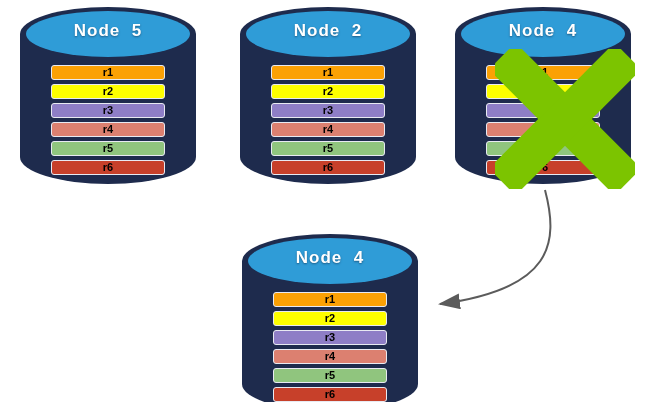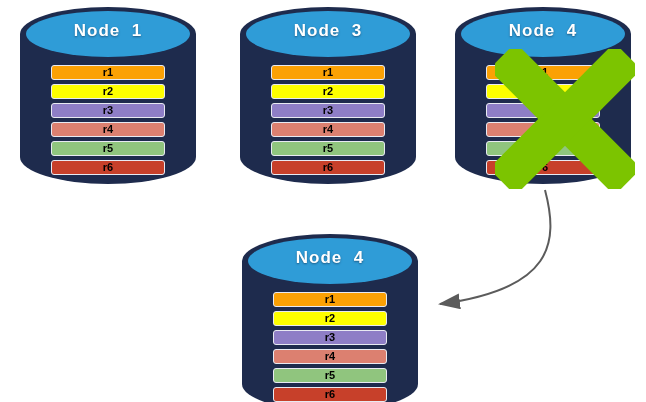--- a/index.html
+++ b/index.html
@@ -29,37 +29,37 @@
 </head>
 <body>
 
 <div class="canvas">
 
   <div class="node n1">
     <svg class="cyl" viewBox="0 0 176 183">
       <path d="M0,30 A88,27 0 0 1 176,30 L176,153 A88,27 0 0 1 0,153 Z" style="fill: rgb(30, 43, 77);"></path>
       <ellipse cx="88" cy="30" rx="82" ry="23" style="fill: rgb(47, 156, 215);"></ellipse>
     </svg>
-    <div class="title">Node  1</div>
+    <div class="title">Node  5</div>
     <div class="rows">
       <div class="row" style="background-color: rgb(251, 161, 5);">r1</div>
       <div class="row" style="background-color: rgb(254, 255, 0);">r2</div>
       <div class="row" style="background-color: rgb(142, 126, 198);">r3</div>
       <div class="row" style="background-color: rgb(220, 128, 112);">r4</div>
       <div class="row" style="background-color: rgb(144, 197, 126);">r5</div>
       <div class="row" style="background-color: rgb(199, 64, 42);">r6</div>
     </div>
   </div>
 
   <div class="node n2">
     <svg class="cyl" viewBox="0 0 176 183">
       <path d="M0,30 A88,27 0 0 1 176,30 L176,153 A88,27 0 0 1 0,153 Z" style="fill: rgb(30, 43, 77);"></path>
       <ellipse cx="88" cy="30" rx="82" ry="23" style="fill: rgb(47, 156, 215);"></ellipse>
     </svg>
-    <div class="title">Node  3</div>
+    <div class="title">Node  2</div>
     <div class="rows">
       <div class="row" style="background-color: rgb(251, 161, 5);">r1</div>
       <div class="row" style="background-color: rgb(254, 255, 0);">r2</div>
       <div class="row" style="background-color: rgb(142, 126, 198);">r3</div>
       <div class="row" style="background-color: rgb(220, 128, 112);">r4</div>
       <div class="row" style="background-color: rgb(144, 197, 126);">r5</div>
       <div class="row" style="background-color: rgb(199, 64, 42);">r6</div>
     </div>
   </div>
 

